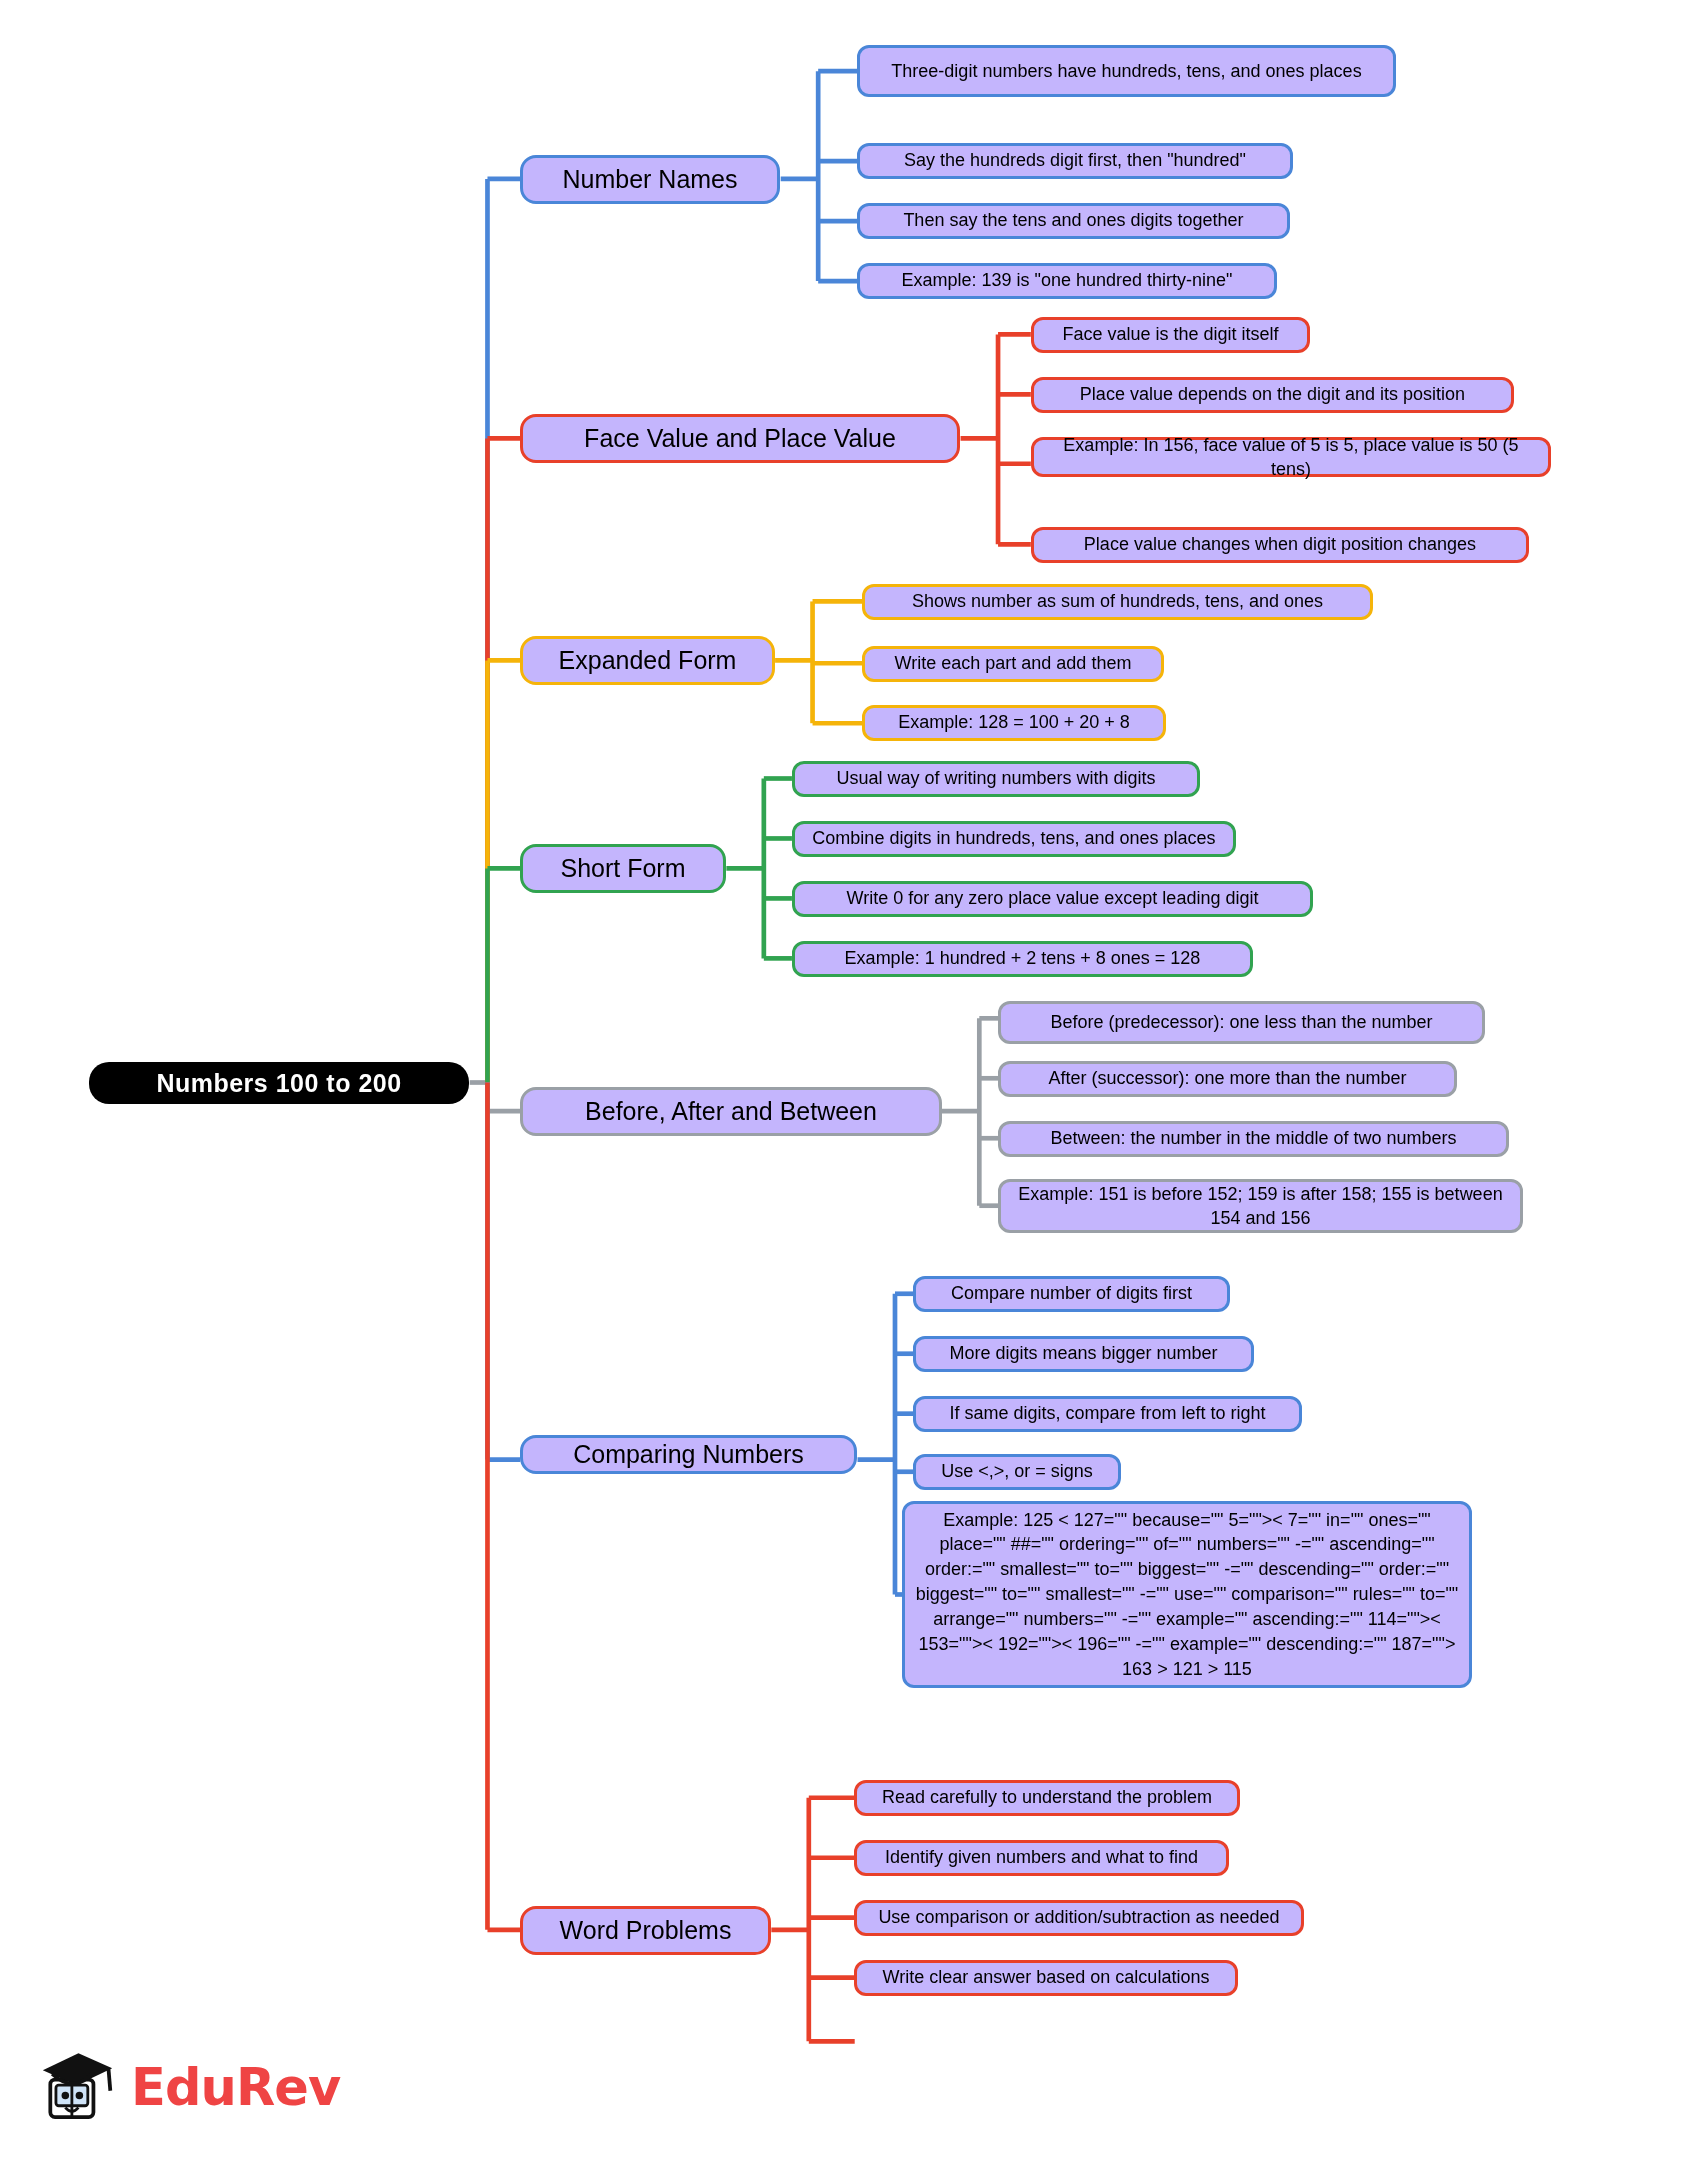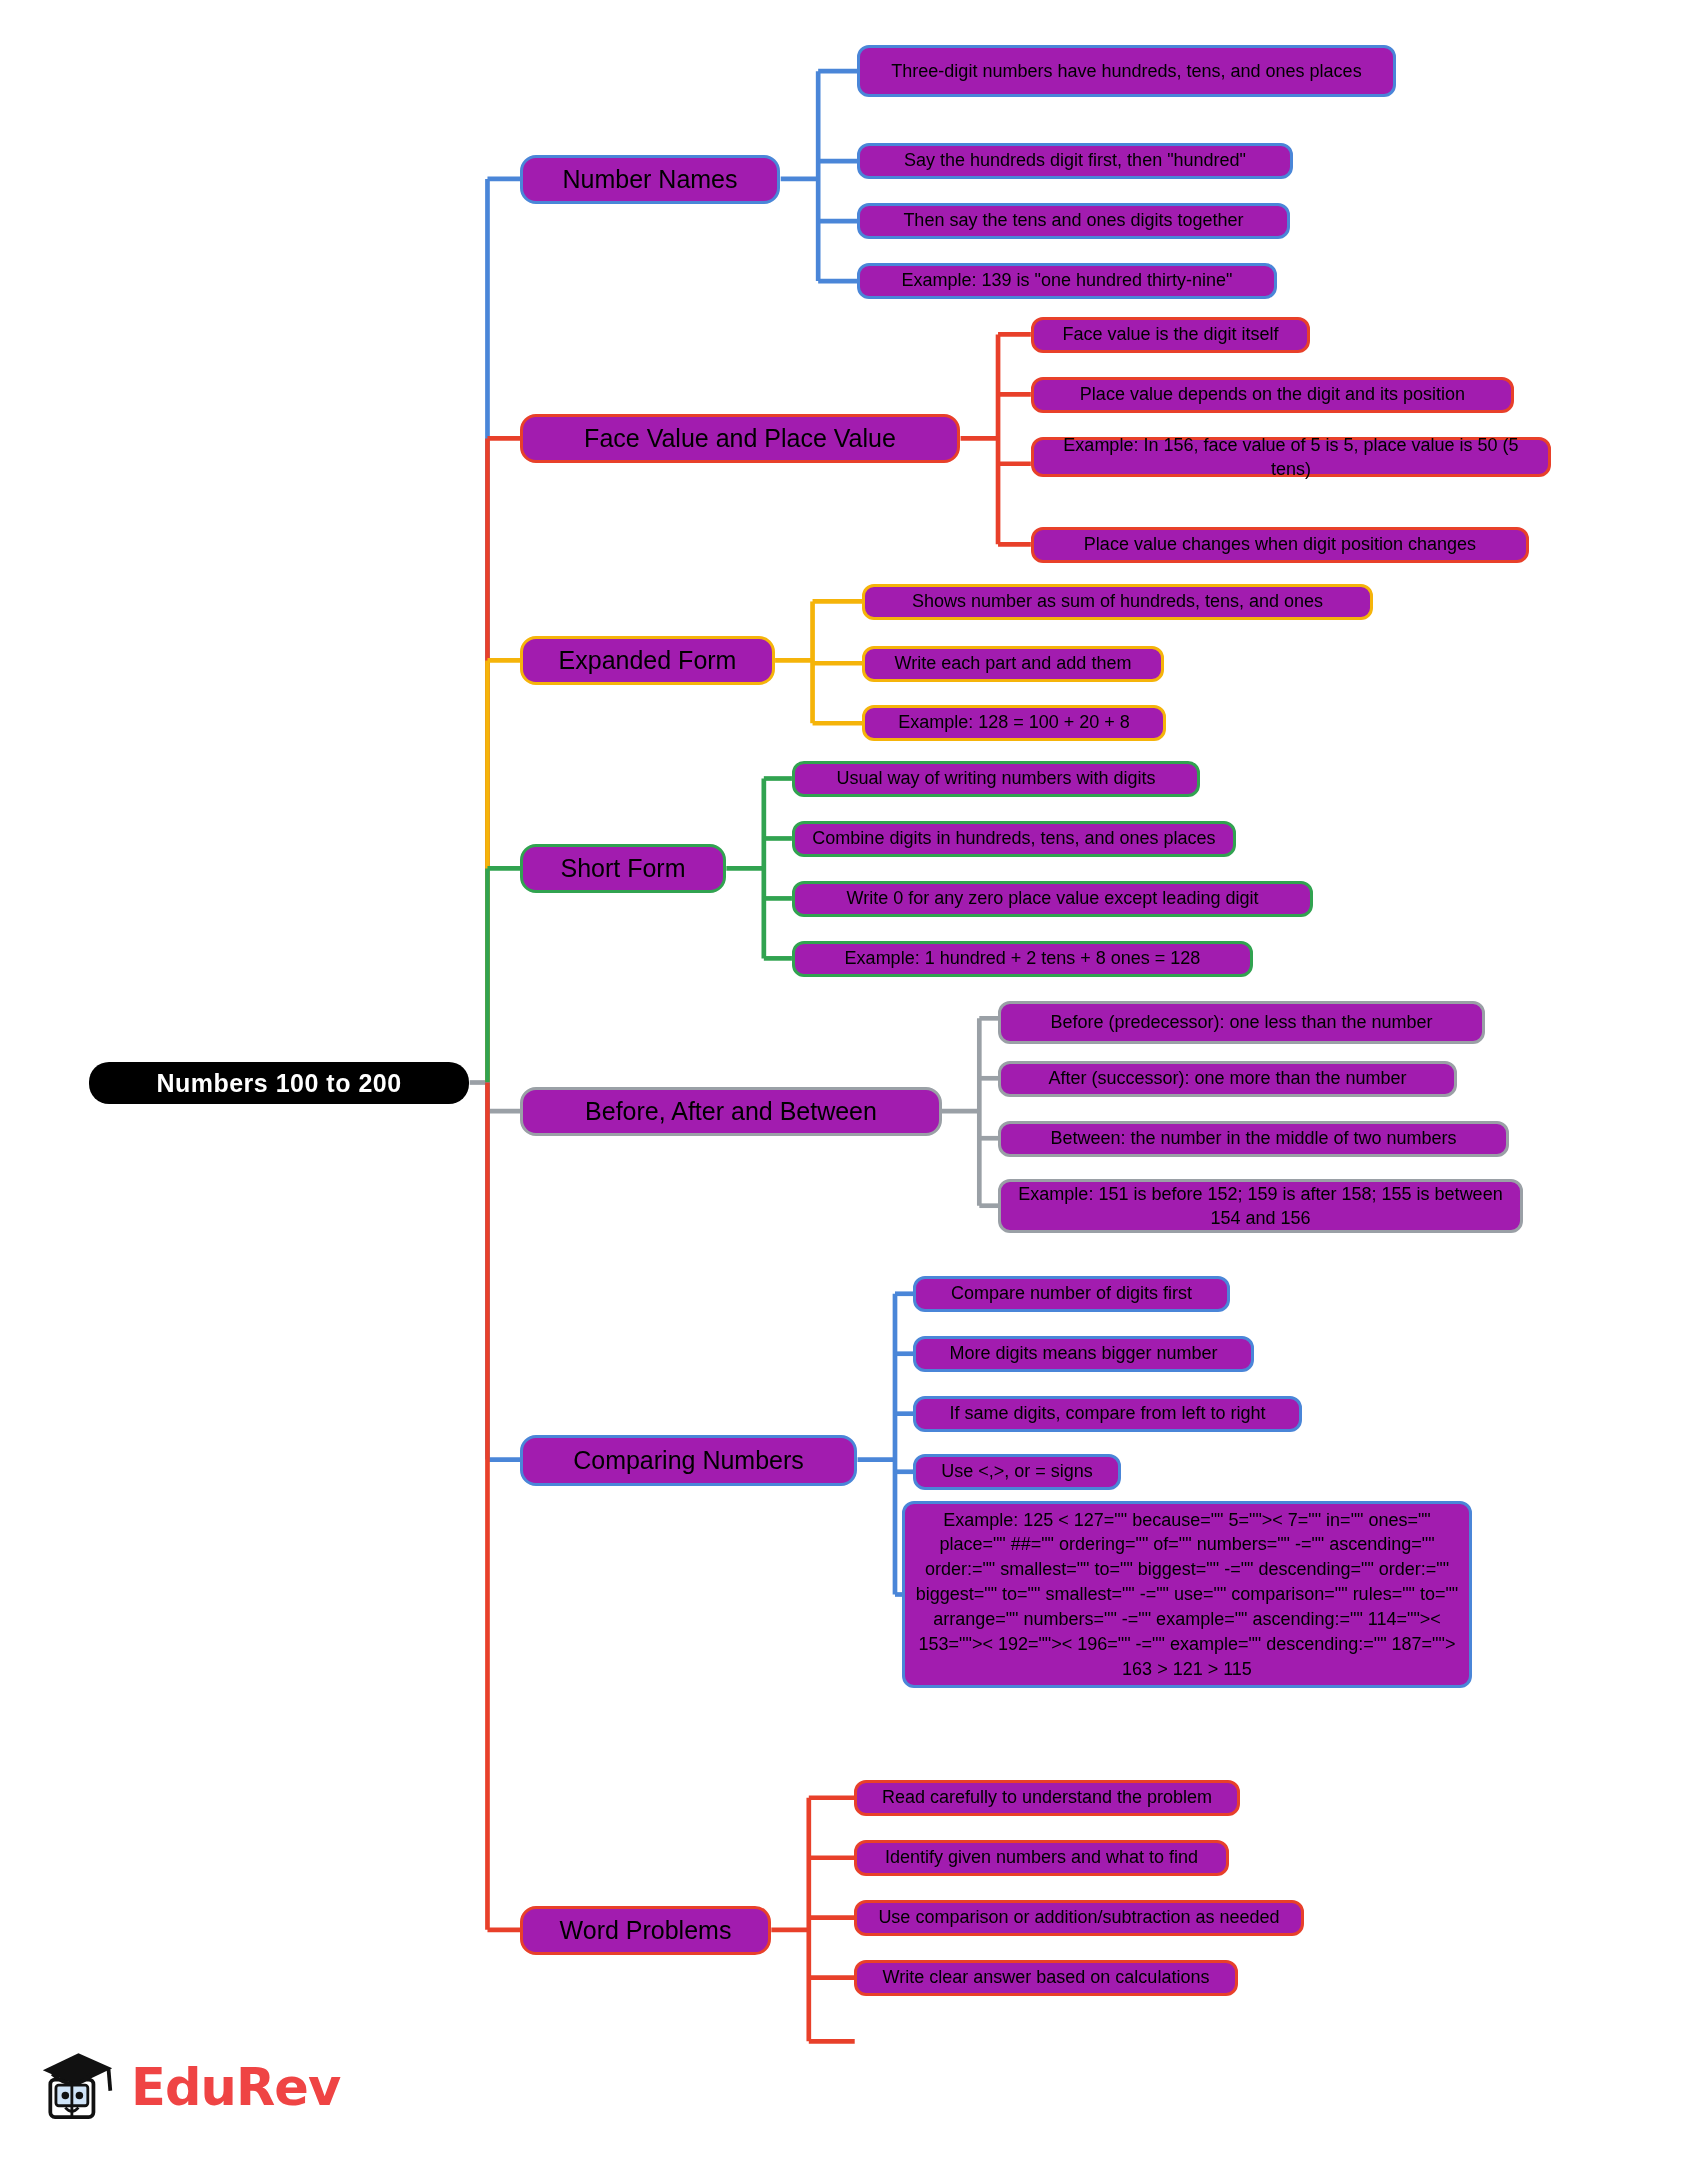--- a/index.html
+++ b/index.html
@@ -23,21 +23,21 @@
   svg#wires {
     position: absolute;
     left: 0; top: 0;
     width: 1686px;
     height: 2180px;
     pointer-events: none;
   }
   .node {
     position: absolute;
     box-sizing: border-box;
-    background: #a21caf;
+    background: #c4b5fd;
     display: flex;
     align-items: center;
     justify-content: center;
     text-align: center;
     color: #000000;
     line-height: 1.22;
   }
   .root {
     background: #000000;
     color: #ffffff;
@@ -168,21 +168,21 @@
     <div class="node branch" style="left: 520px; top: 844px; width: 206px; height: 49px; border-color: rgb(49, 163, 80);">Short Form</div>
     <div class="node leaf" style="left: 792px; top: 761px; width: 408px; height: 36px; border-color: rgb(49, 163, 80);">Usual way of writing numbers with digits</div>
     <div class="node leaf" style="left: 792px; top: 821px; width: 444px; height: 36px; border-color: rgb(49, 163, 80);">Combine digits in hundreds, tens, and ones places</div>
     <div class="node leaf" style="left: 792px; top: 881px; width: 521px; height: 36px; border-color: rgb(49, 163, 80);">Write 0 for any zero place value except leading digit</div>
     <div class="node leaf" style="left: 792px; top: 941px; width: 461px; height: 36px; border-color: rgb(49, 163, 80);">Example: 1 hundred + 2 tens + 8 ones = 128</div>
     <div class="node branch" style="left: 520px; top: 1087px; width: 422px; height: 49px; border-color: rgb(154, 160, 166);">Before, After and Between</div>
     <div class="node leaf" style="left: 998px; top: 1001px; width: 487px; height: 43px; border-color: rgb(154, 160, 166);">Before (predecessor): one less than the number</div>
     <div class="node leaf" style="left: 998px; top: 1061px; width: 459px; height: 36px; border-color: rgb(154, 160, 166);">After (successor): one more than the number</div>
     <div class="node leaf" style="left: 998px; top: 1121px; width: 511px; height: 36px; border-color: rgb(154, 160, 166);">Between: the number in the middle of two numbers</div>
     <div class="node leaf multiline" style="left: 998px; top: 1179px; width: 525px; height: 54px; border-color: rgb(154, 160, 166);">Example: 151 is before 152; 159 is after 158; 155 is between 154 and 156</div>
-    <div class="node branch" style="left: 520px; top: 1435px; width: 337px; height: 51px; border-color: rgb(74, 134, 216);">Comparing Numbers</div>
+    <div class="node branch" style="left: 520px; top: 1435px; width: 337px; height: 39px; border-color: rgb(74, 134, 216);">Comparing Numbers</div>
     <div class="node leaf" style="left: 913px; top: 1276px; width: 317px; height: 36px; border-color: rgb(74, 134, 216);">Compare number of digits first</div>
     <div class="node leaf" style="left: 913px; top: 1336px; width: 341px; height: 36px; border-color: rgb(74, 134, 216);">More digits means bigger number</div>
     <div class="node leaf" style="left: 913px; top: 1396px; width: 389px; height: 36px; border-color: rgb(74, 134, 216);">If same digits, compare from left to right</div>
     <div class="node leaf" style="left: 913px; top: 1454px; width: 208px; height: 36px; border-color: rgb(74, 134, 216);">Use &lt;,&gt;, or = signs</div>
     <div class="node leaf blob" style="left: 902px; top: 1501px; width: 570px; height: 187px; border-color: rgb(74, 134, 216);">Example: 125 &lt; 127="" because="" 5=""&gt;&lt; 7="" in="" ones="" place="" ##="" ordering="" of="" numbers="" -="" ascending="" order:="" smallest="" to="" biggest="" -="" descending="" order:="" biggest="" to="" smallest="" -="" use="" comparison="" rules="" to="" arrange="" numbers="" -="" example="" ascending:="" 114=""&gt;&lt; 153=""&gt;&lt; 192=""&gt;&lt; 196="" -="" example="" descending:="" 187=""&gt; 163 &gt; 121 &gt; 115</div>
     <div class="node branch" style="left: 520px; top: 1906px; width: 251px; height: 49px; border-color: rgb(232, 64, 42);">Word Problems</div>
     <div class="node leaf" style="left: 854px; top: 1780px; width: 386px; height: 36px; border-color: rgb(232, 64, 42);">Read carefully to understand the problem</div>
     <div class="node leaf" style="left: 854px; top: 1840px; width: 375px; height: 36px; border-color: rgb(232, 64, 42);">Identify given numbers and what to find</div>
     <div class="node leaf" style="left: 854px; top: 1900px; width: 450px; height: 36px; border-color: rgb(232, 64, 42);">Use comparison or addition/subtraction as needed</div>
     <div class="node leaf" style="left: 854px; top: 1960px; width: 384px; height: 36px; border-color: rgb(232, 64, 42);">Write clear answer based on calculations</div>

